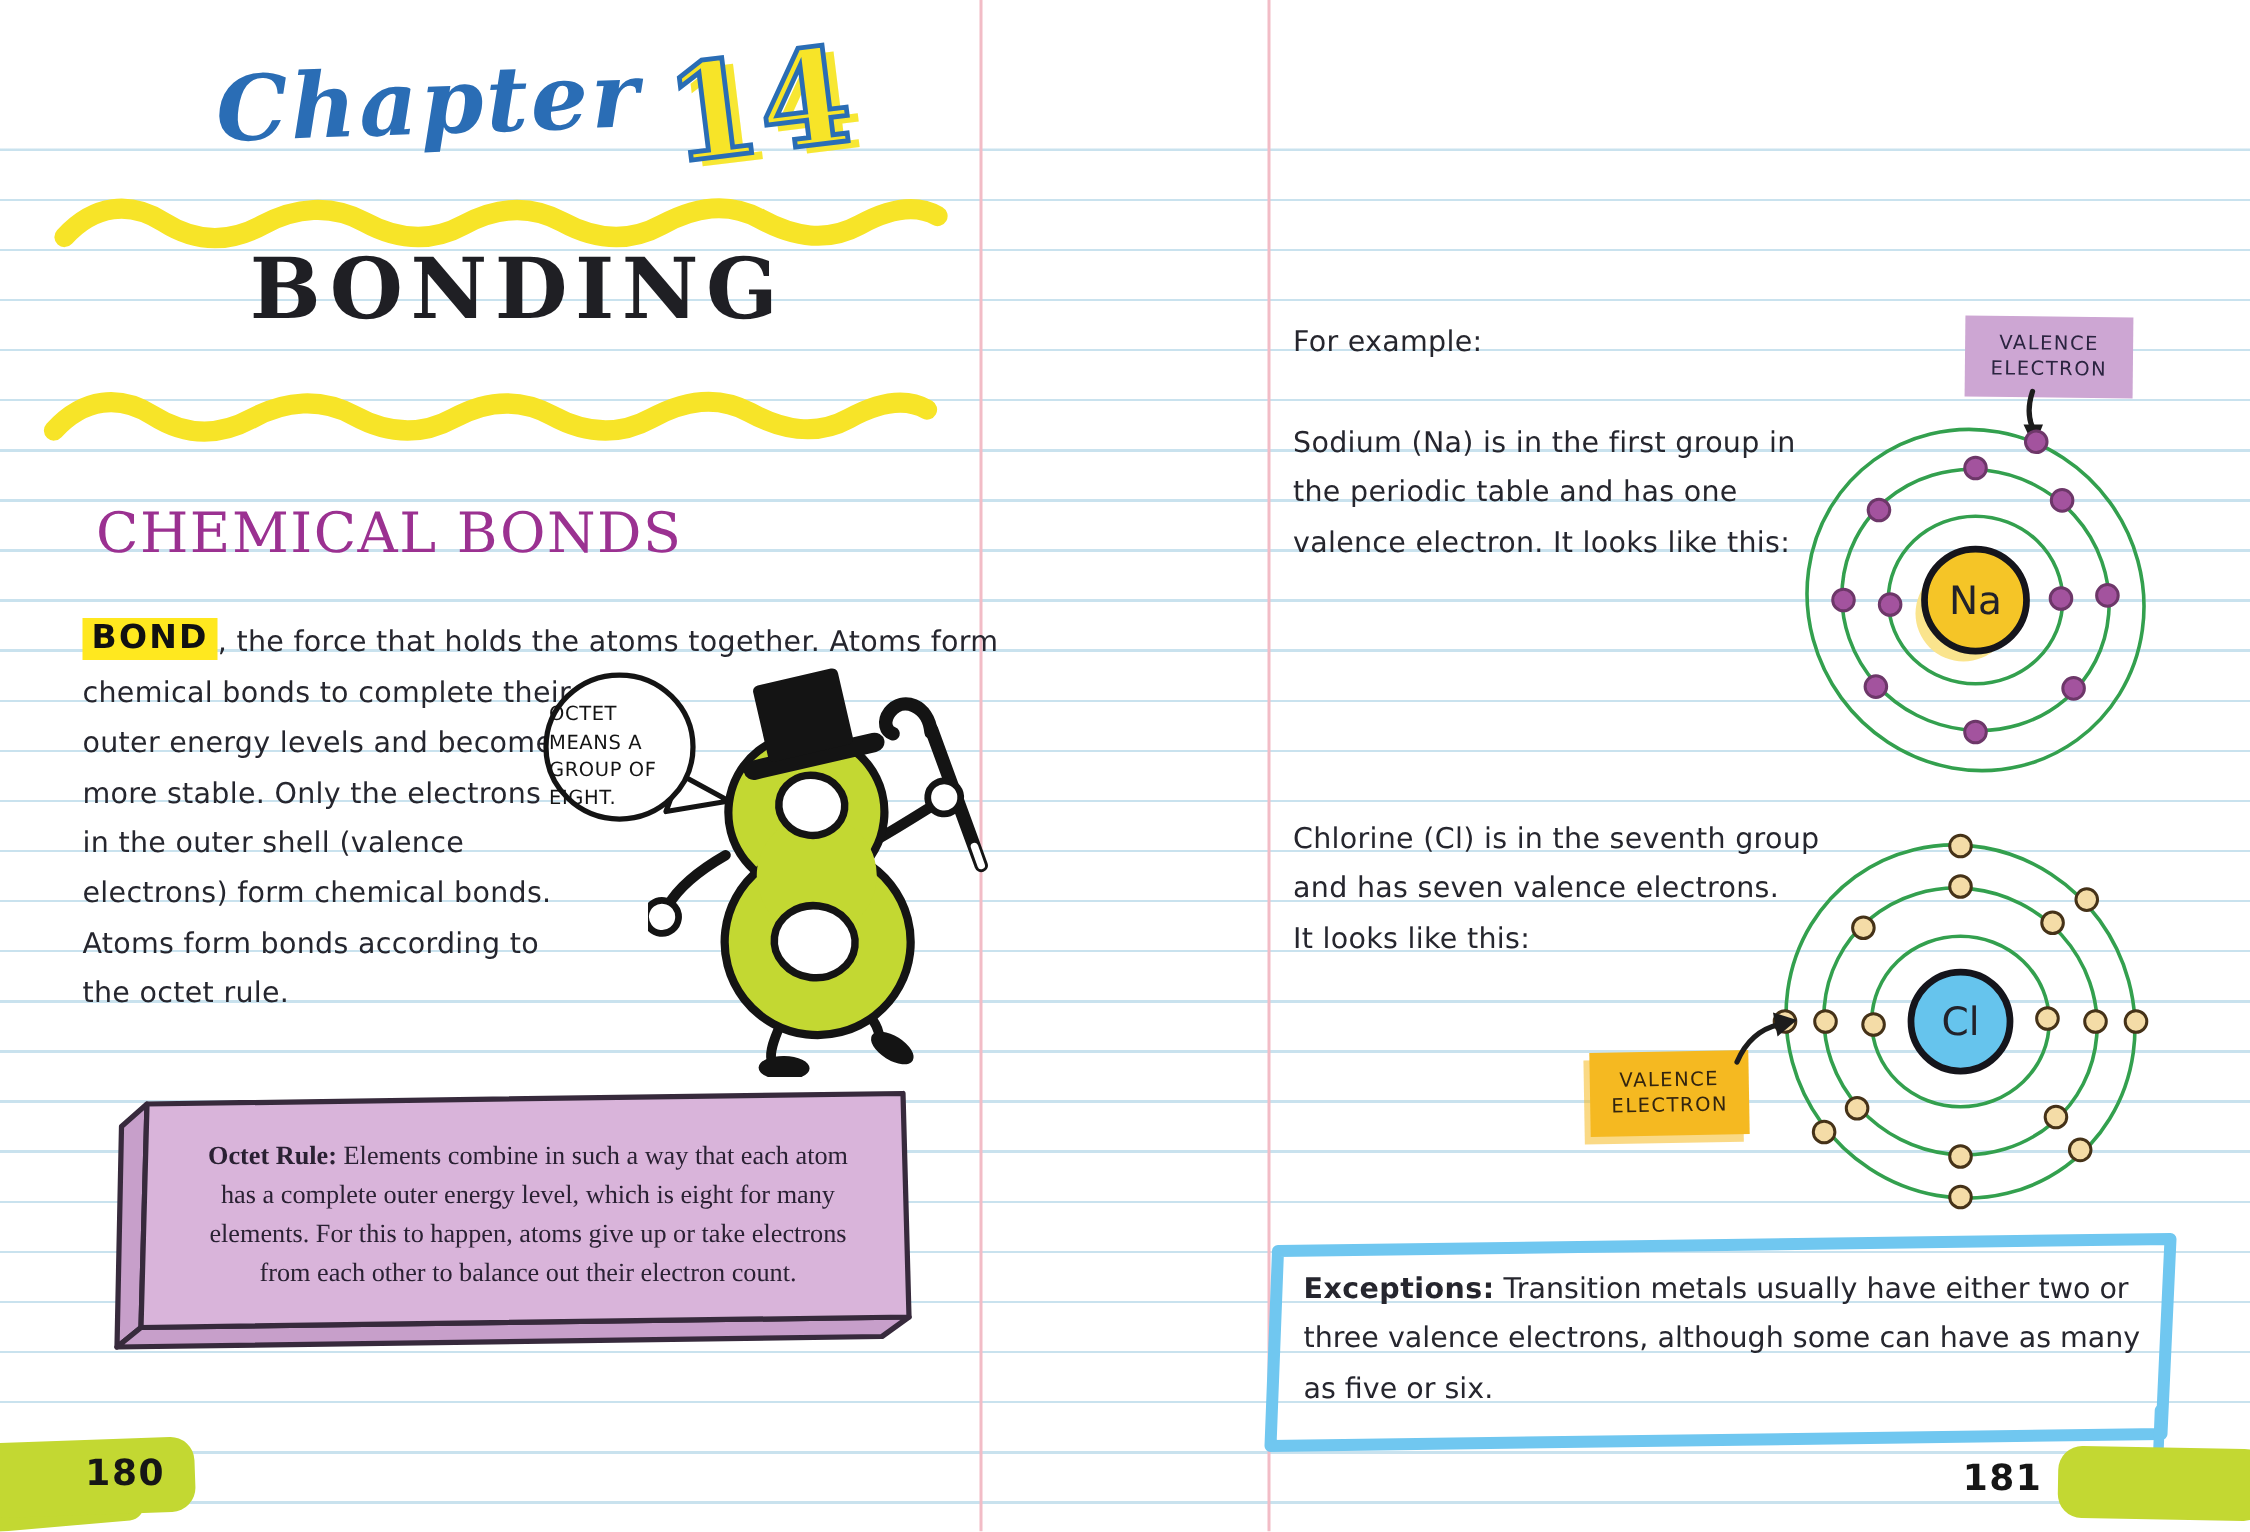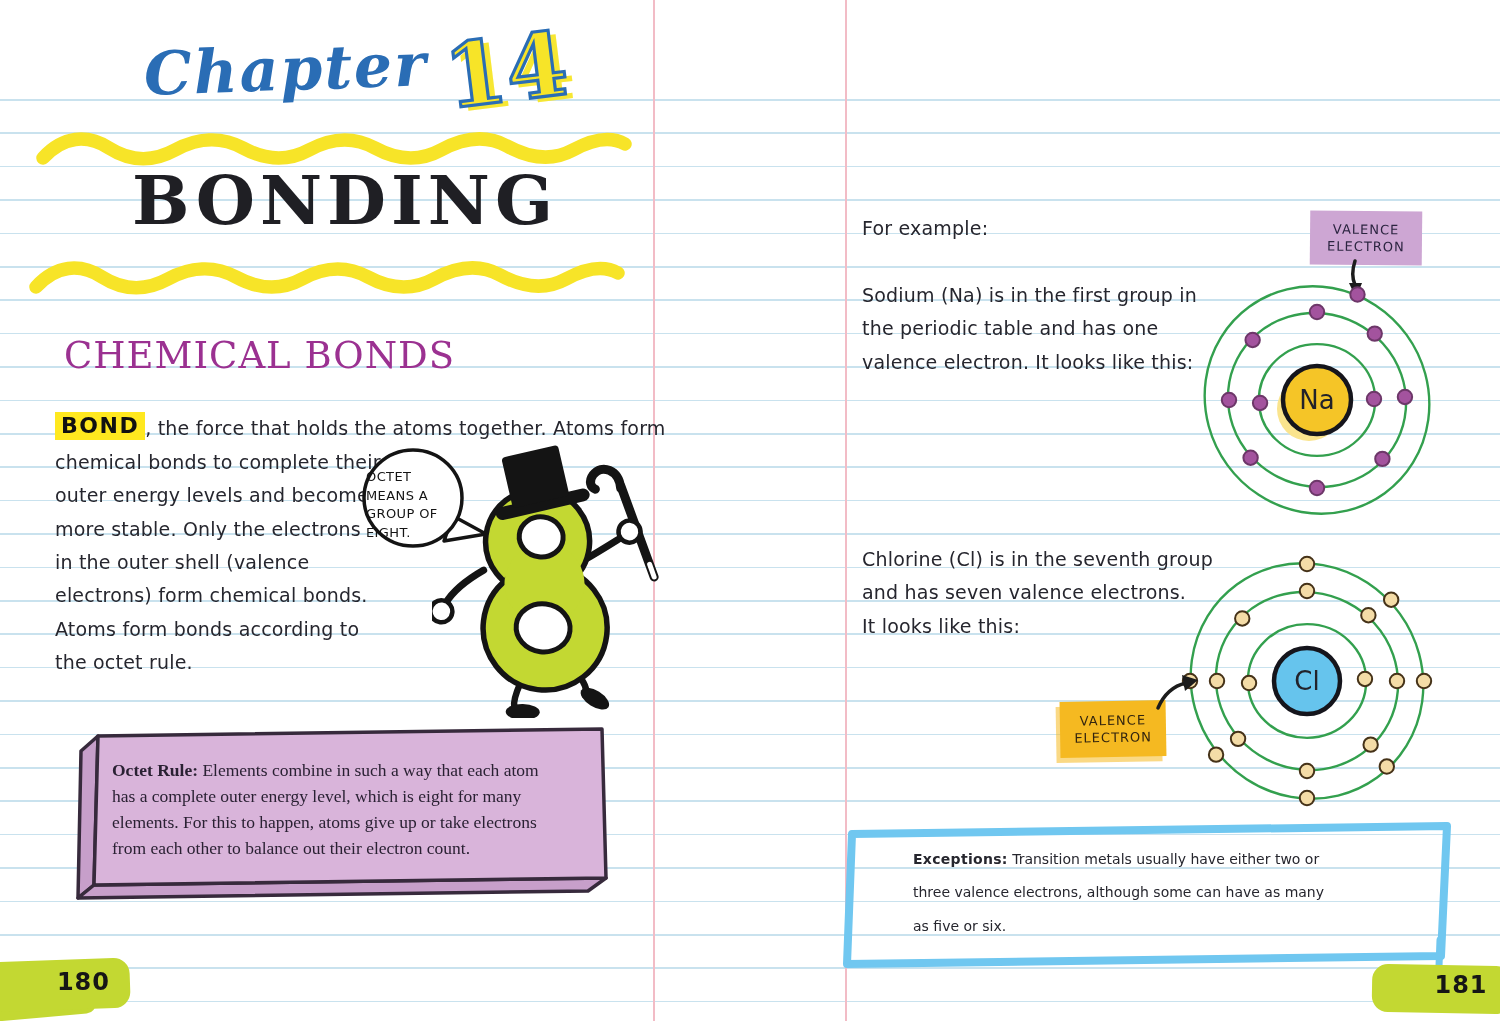--- a/index.html
+++ b/index.html
@@ -21,53 +21,53 @@
   .abs{position:absolute;}
 
   .chapter-row{position:absolute;left:140px;top:24px;width:430px;display:flex;
     align-items:flex-end;justify-content:center;gap:16px;}
   .chapter-word{font-family:"DejaVu Serif",serif;font-weight:bold;font-style:italic;
     font-size:60px;color:var(--chapter-blue);letter-spacing:2px;transform:rotate(-2deg);}
   .chapter-num{font-family:"DejaVu Serif",serif;font-weight:900;font-size:88px;line-height:80px;
     color:var(--wave-yellow);-webkit-text-stroke:3.2px var(--chapter-blue);
     text-shadow:7px 5px 0 rgba(247,230,40,.95);transform:rotate(-7deg) translateY(6px);}
   .big-title{position:absolute;left:85px;top:160px;width:520px;text-align:center;
-    font-family:"DejaVu Serif",serif;font-weight:900;font-size:68px;letter-spacing:5px;
+    font-family:"DejaVu Serif",serif;font-weight:900;font-size:56px;letter-spacing:5px;
     color:var(--title-ink);}
   .wave{position:absolute;}
   .section-heading{position:absolute;left:64px;top:334px;font-family:"DejaVu Serif",serif;
     font-size:37px;letter-spacing:1px;color:var(--heading-purple);}
   .bond-chip{display:inline-block;background:var(--highlight);color:#111;
     font-weight:800;font-size:22px;letter-spacing:1.5px;padding:0 6px;line-height:28px;
     transform:translateY(-2px);}
   .bubble-text{position:absolute;left:366px;top:468px;width:98px;text-align:left;
     font-size:13px;line-height:18.5px;letter-spacing:.4px;color:var(--bubble-ink);
     white-space:pre-line;font-weight:500;}
-  .octet-text{position:absolute;left:112px;top:757px;width:480px;
+  .octet-text{position:absolute;left:112px;top:757px;width:480px;text-align:center;
     font-family:"Liberation Serif","DejaVu Serif",serif;font-size:17.5px;line-height:26px;
     color:#2a2133;white-space:pre-line;}
   .octet-text b{font-weight:bold;}
   .exceptions-text{position:absolute;left:869px;top:843px;width:580px;white-space:pre-line;
-    color:var(--ink);font-size:14px;line-height:33.4px;margin-left:44px;}
+    color:var(--ink);font-size:19px;line-height:33.4px;}
   .exceptions-text b{font-weight:700;letter-spacing:.3px;}
   .vlabel{position:absolute;text-align:center;font-size:13px;line-height:17px;
     letter-spacing:1px;color:#2b2440;white-space:pre-line;font-weight:500;}
   .vlabel.purple{left:1310px;top:211px;width:112px;height:54px;background:var(--label-purple);
     padding-top:10px;transform:rotate(.6deg);}
   .vlabel.yellow{left:1060px;top:701px;width:106px;height:56px;background:var(--label-yellow);
     padding-top:11px;color:#33250f;transform:rotate(-1deg);
     box-shadow:-4px 5px 0 rgba(245,185,33,.55);}
   .page-blob{position:absolute;background:var(--lime);}
   .blob-180{left:-18px;top:960px;width:148px;height:50px;border-radius:16px;transform:rotate(-2deg);}
   .blob-180-tail{left:-24px;top:998px;width:120px;height:20px;border-radius:10px;transform:rotate(-5deg);}
   .blob-181{left:1372px;top:965px;width:140px;height:48px;border-radius:16px;transform:rotate(1deg);}
   .blob-181-tail{left:1428px;top:977px;width:80px;height:25px;border-radius:8px;}
   .page-num{position:absolute;font-weight:bold;font-size:24px;color:#161616;letter-spacing:1px;}
   .num-180{left:30px;top:968px;width:80px;text-align:right;}
-  .num-181{left:1426px;top:971px;width:70px;text-align:center;}
+  .num-181{left:1300px;top:971px;width:70px;text-align:center;}
 </style>
 </head>
 <body>
 
 <div class="spread">
   <div class="ruling"></div>
   <div class="vline" style="left:653px;"></div>
   <div class="vline" style="left:845px;"></div>
 
   <div class="chapter-row">

